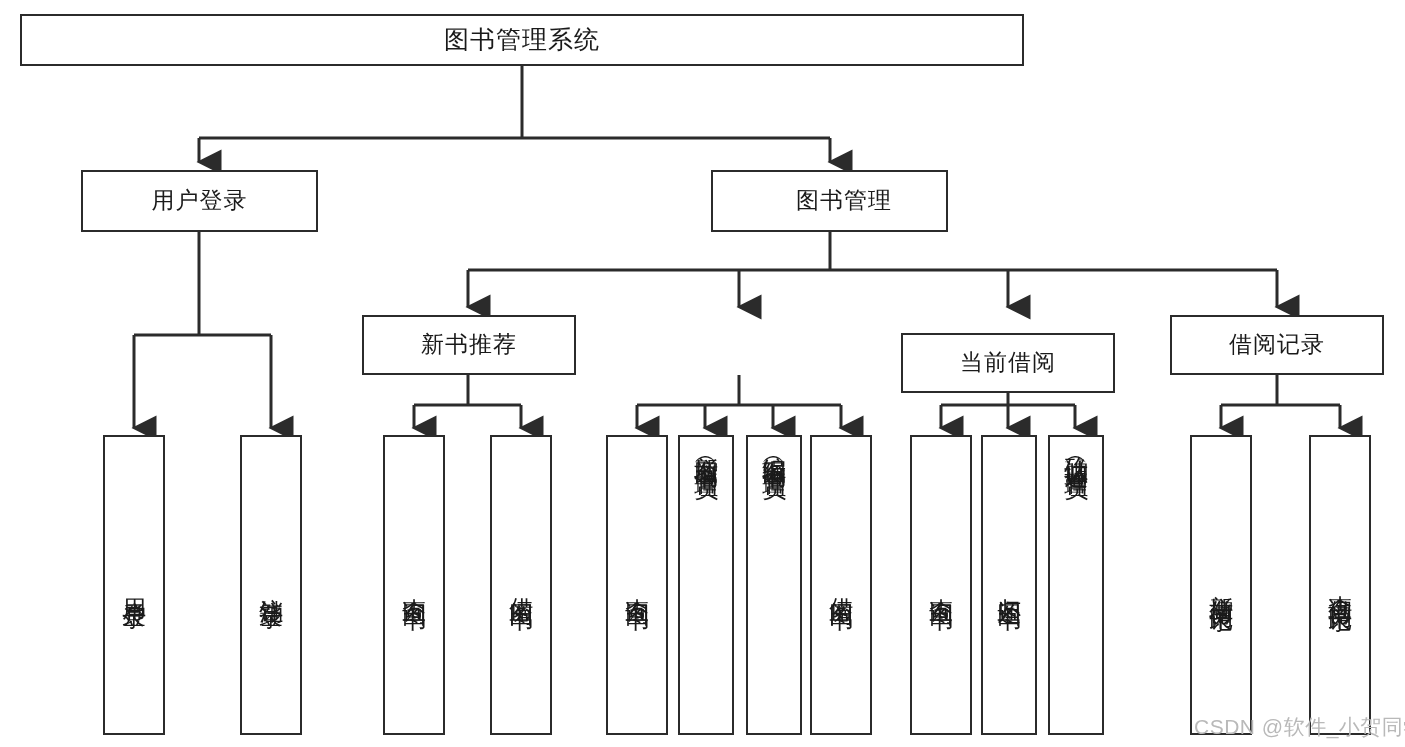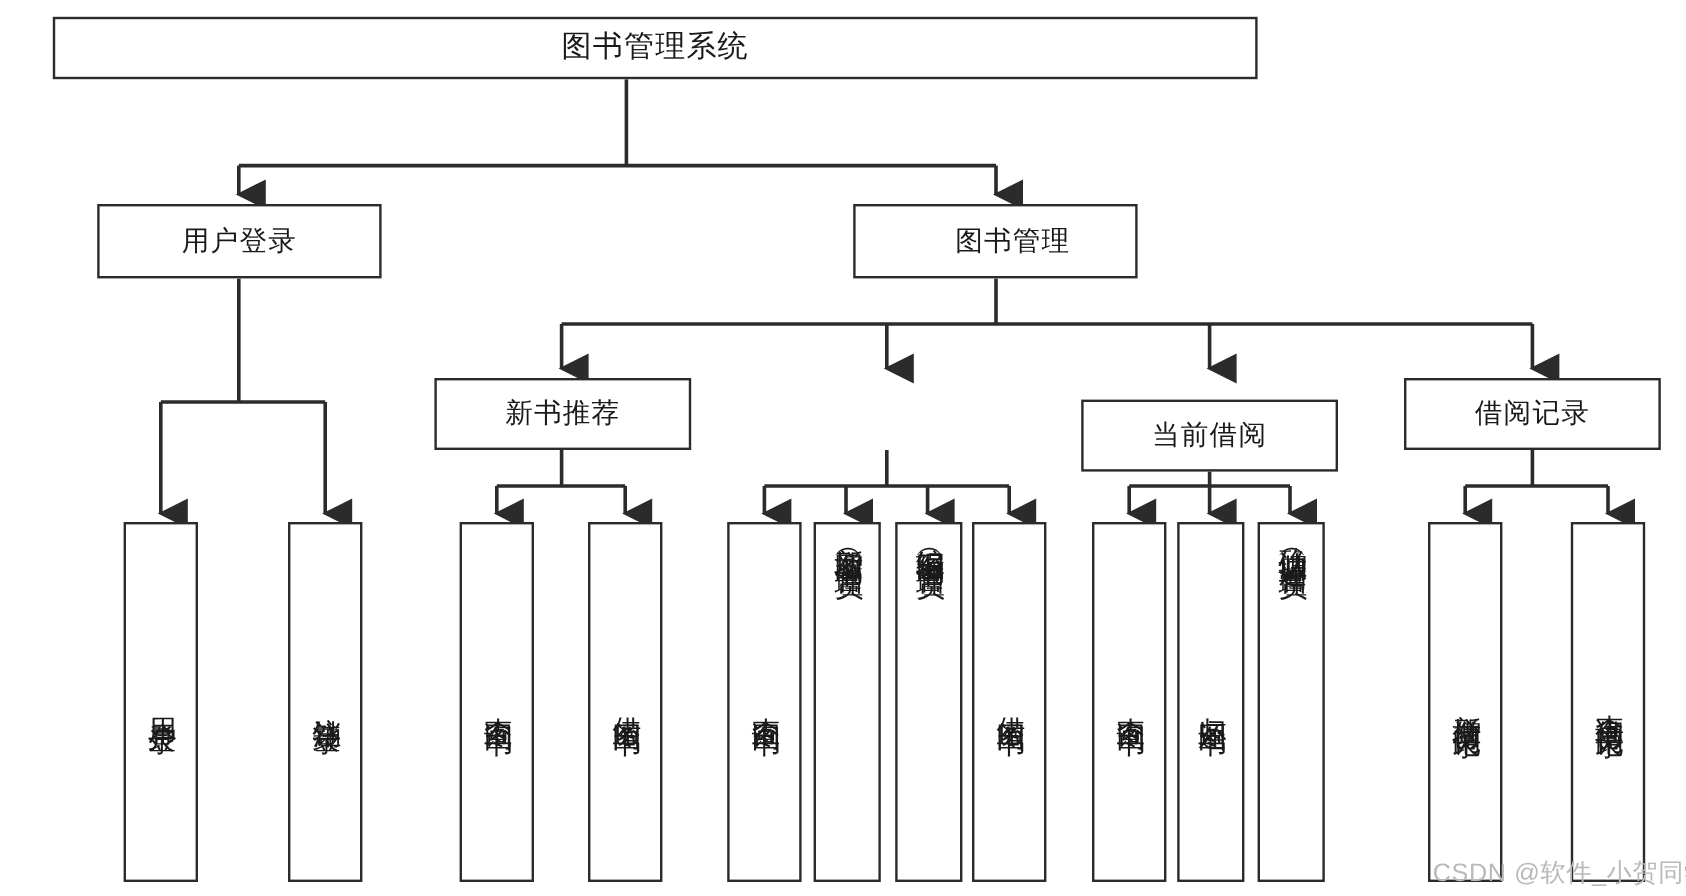--- a/index.html
+++ b/index.html
@@ -35,21 +35,20 @@
     justify-content: center;
     color: #1a1a1a;
   }
   .node-h {
     font-size: 23px;
     letter-spacing: 1px;
     line-height: 1.1;
   }
   .node-root {
     font-size: 25px;
-    margin-left: 24px;
   }
   .node-v {
     align-items: flex-start;
     justify-content: center;
     padding-top: 0;
   }
   .vtext {
     writing-mode: vertical-rl;
     text-orientation: upright;
     font-size: 24px;

